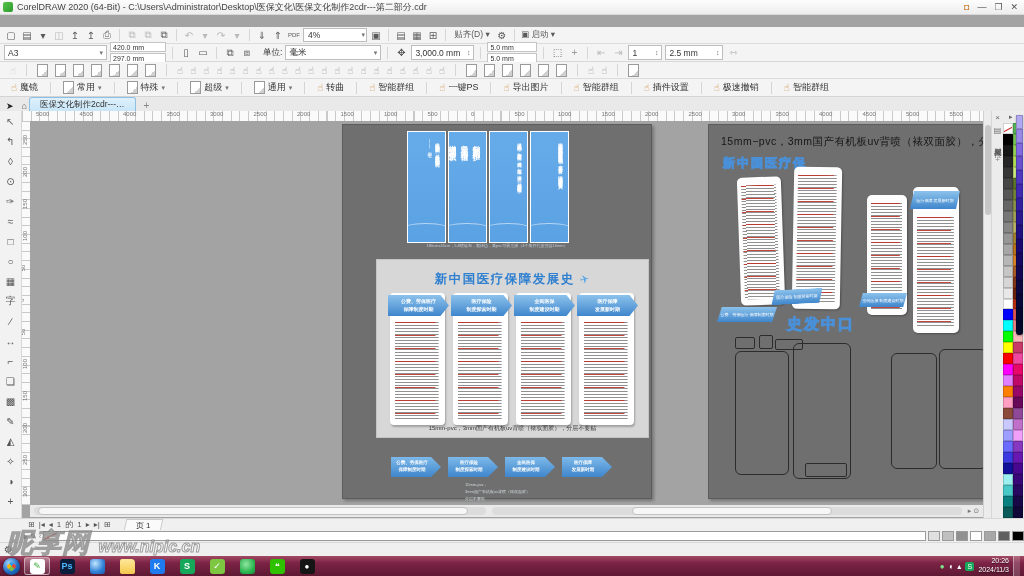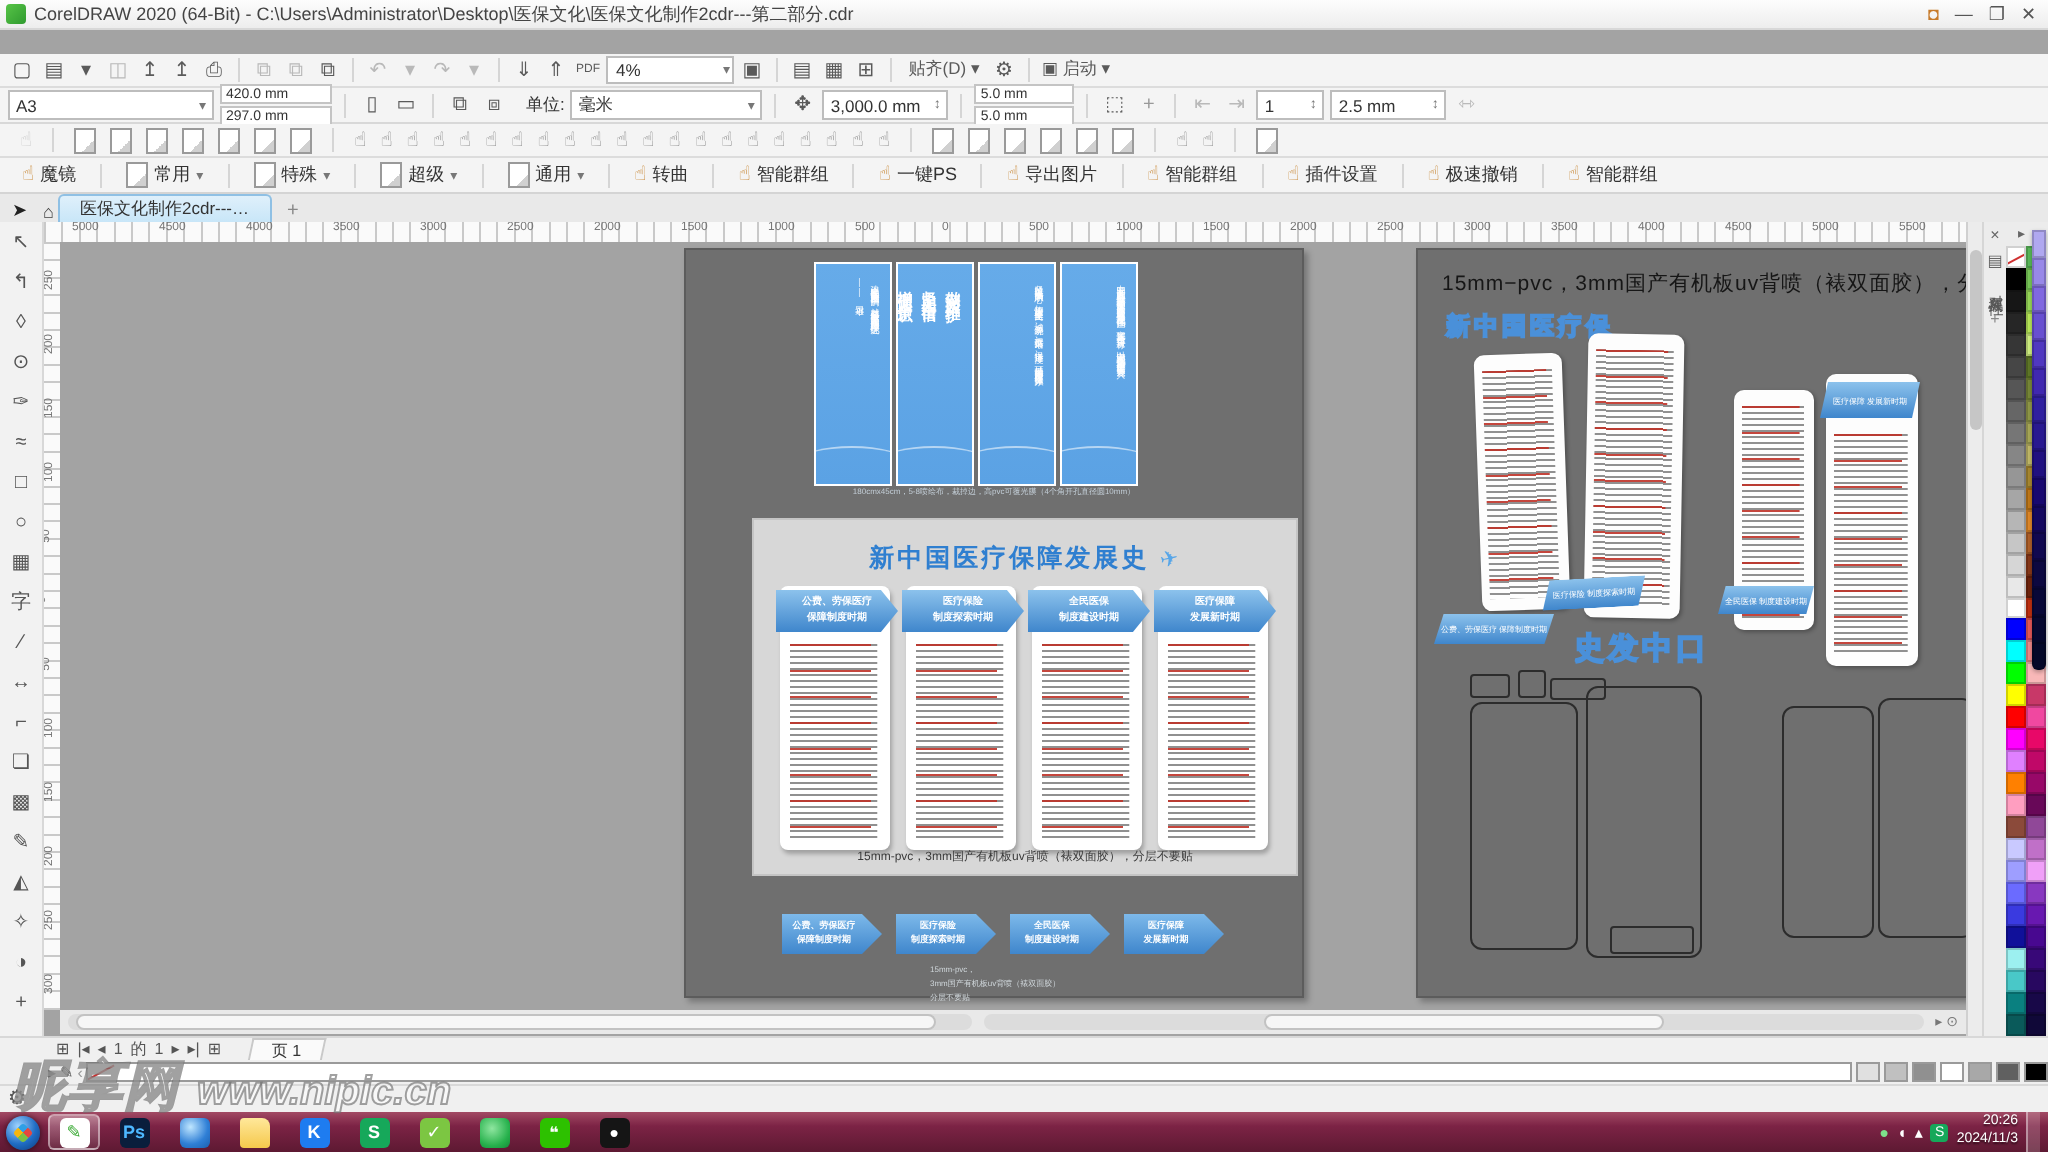--- a/index.html
+++ b/index.html
@@ -97,21 +97,21 @@
     conic-gradient(#e5483e 0 25%,#7ac143 0 50%,#f6b60d 0 75%,#2f9fe5 0 100%);border-radius:2px;transform:rotate(45deg) scale(.8);}
   .tbtn{width:26px;height:18px;margin-left:4px;border-radius:3px;display:flex;align-items:center;justify-content:center;position:relative;}
   .tbtn.active{background:linear-gradient(rgba(255,255,255,.35),rgba(255,255,255,.08));border:1px solid rgba(255,255,255,.45);box-sizing:border-box;}
   .tico{width:15px;height:15px;border-radius:3px;display:flex;align-items:center;justify-content:center;font-size:9px;font-weight:bold;color:#fff;}
   .tray{margin-left:auto;display:flex;align-items:center;gap:4px;padding-right:4px;color:#fff;}
   .trayico{font-size:8px;display:flex;align-items:center;justify-content:center;}
   .clock{font-size:7px;line-height:1.25;text-align:right;color:#fff;text-shadow:0 1px 1px rgba(0,0,0,.6);}
   .showdesk{width:6px;height:20px;background:rgba(255,255,255,.18);border-left:1px solid rgba(255,255,255,.4);}
   
   .wm-left{left:6px;top:525px;font-size:27px;font-weight:bold;font-style:italic;color:rgba(255,255,255,.5);-webkit-text-stroke:1px rgba(110,110,110,.65);letter-spacing:1px;z-index:50;white-space:nowrap;}
-  .wm-left small{font-size:20px;letter-spacing:0;}
+  .wm-left small{font-size:16px;letter-spacing:0;}
   .wm-right{left:732px;top:527px;width:286px;height:19px;background:rgba(140,140,140,.45);color:rgba(255,255,255,.92);font-size:14.5px;display:flex;align-items:center;justify-content:center;z-index:50;letter-spacing:.5px;white-space:nowrap;}
 </style>
 </head>
 <body>
 
 <div id="stage">
 
   <div class="abs titlebar">
     <div class="appicon"></div>
     <span>CorelDRAW 2020 (64-Bit) - C:\Users\Administrator\Desktop\医保文化\医保文化制作2cdr---第二部分.cdr</span>

